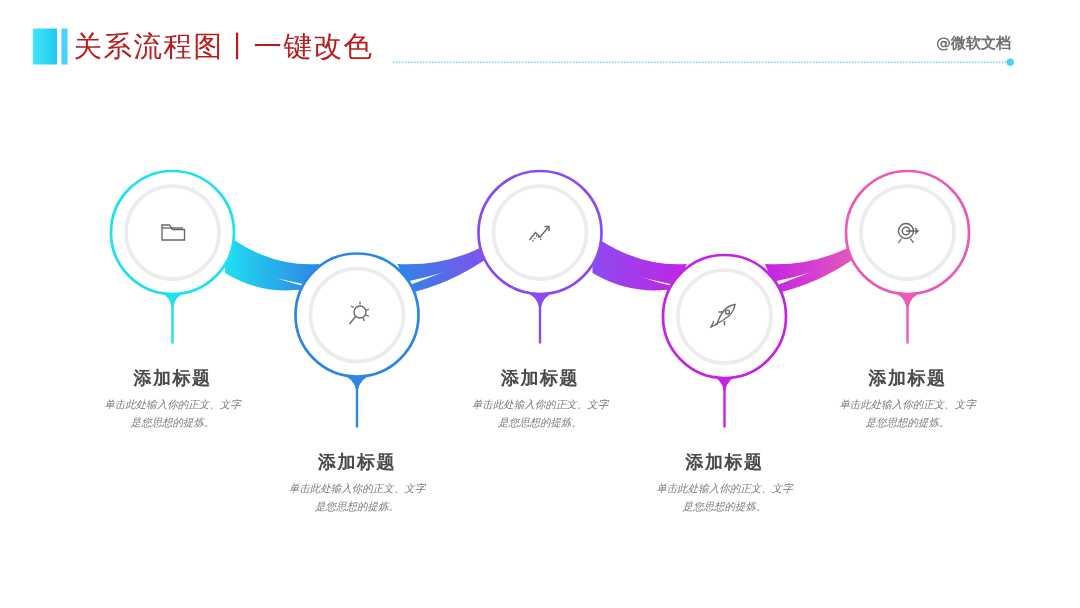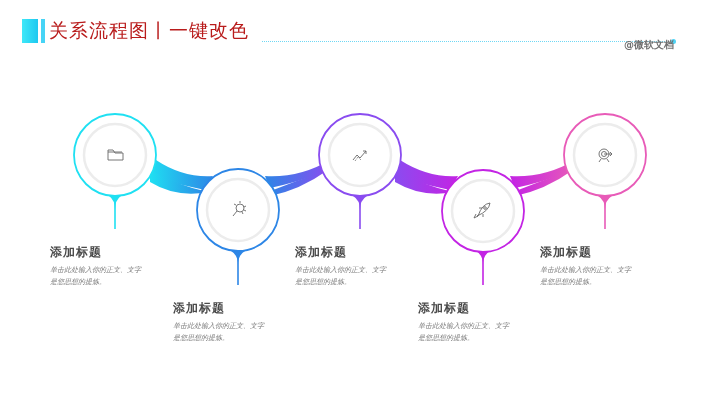--- a/index.html
+++ b/index.html
@@ -13,24 +13,24 @@
   .title {
     position: absolute; left: 49px; top: 18px; font-size: 19px; font-weight: normal;
     color: #b91c1c; letter-spacing: 1px; white-space: nowrap;
   }
   .title-line {
     position: absolute; left: 262px; top: 41px; width: 411px; height: 0;
     border-top: 1px dotted #6fd8f4;
   }
   .title-dot { position: absolute; left: 671px; top: 39px; width: 5px; height: 5px; border-radius: 50%; background: #4fd3f5; }
   .brand {
-    position: absolute; right: 46px; top: 22px; font-size: 10px; font-weight: bold; color: #6f6f6f; margin-top: 16px;
+    position: absolute; right: 46px; top: 22px; font-size: 10px; font-weight: bold; color: #6f6f6f;
   }
   svg.flow { position: absolute; left: 0; top: 0; }
-  .caption { position: absolute; width: 130px; }
+  .caption { position: absolute; width: 130px; text-align: center; }
   .cap-title { font-size: 12px; font-weight: bold; color: #4a4a4a; letter-spacing: 1px; }
   .cap-desc { font-size: 7px; color: #7a7a7a; line-height: 12px; margin-top: 3px; font-style: italic; }
 </style>
 </head>
 <body>
 
 <div class="header-deco deco-block"></div>
 <div class="header-deco deco-bar1"></div>
 <div class="title">关系流程图丨一键改色</div>
 <div class="title-line"></div>

